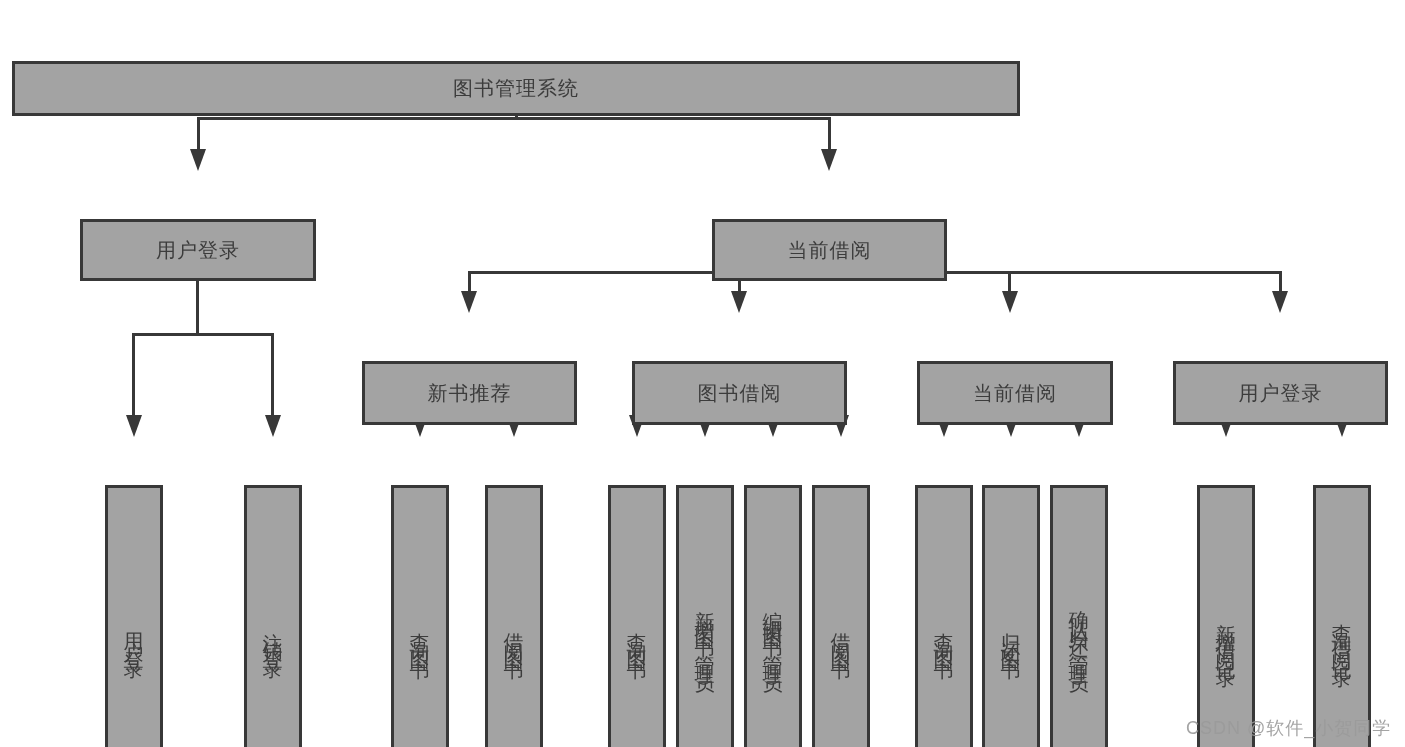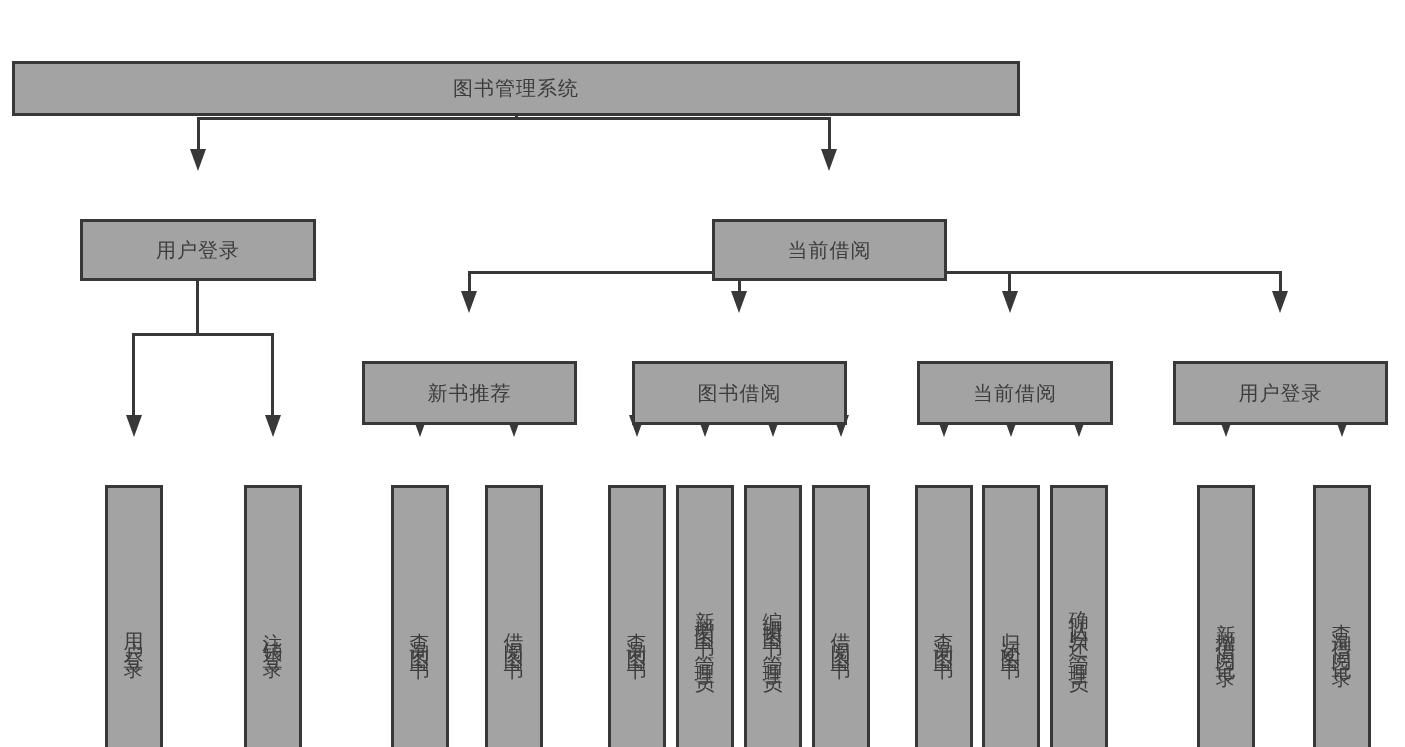--- a/index.html
+++ b/index.html
@@ -180,14 +180,15 @@
   <div class="arrow" style="left:1003px; top:415px;"></div>
   <div class="arrow" style="left:1071px; top:415px;"></div>
 
   <div class="line" style="left:1279px; top:377px; width:3px;   height:31px;"></div>
   <div class="line" style="left:1224px; top:405px; width:120px; height:3px;"></div>
   <div class="line" style="left:1224px; top:405px; width:3px;   height:14px;"></div>
   <div class="line" style="left:1340px; top:405px; width:3px;   height:14px;"></div>
   <div class="arrow" style="left:1218px; top:415px;"></div>
   <div class="arrow" style="left:1334px; top:415px;"></div>
 
+  <div class="watermark">CSDN @软件_小贺同学</div>
 
 </div>
 
 </body></html>

